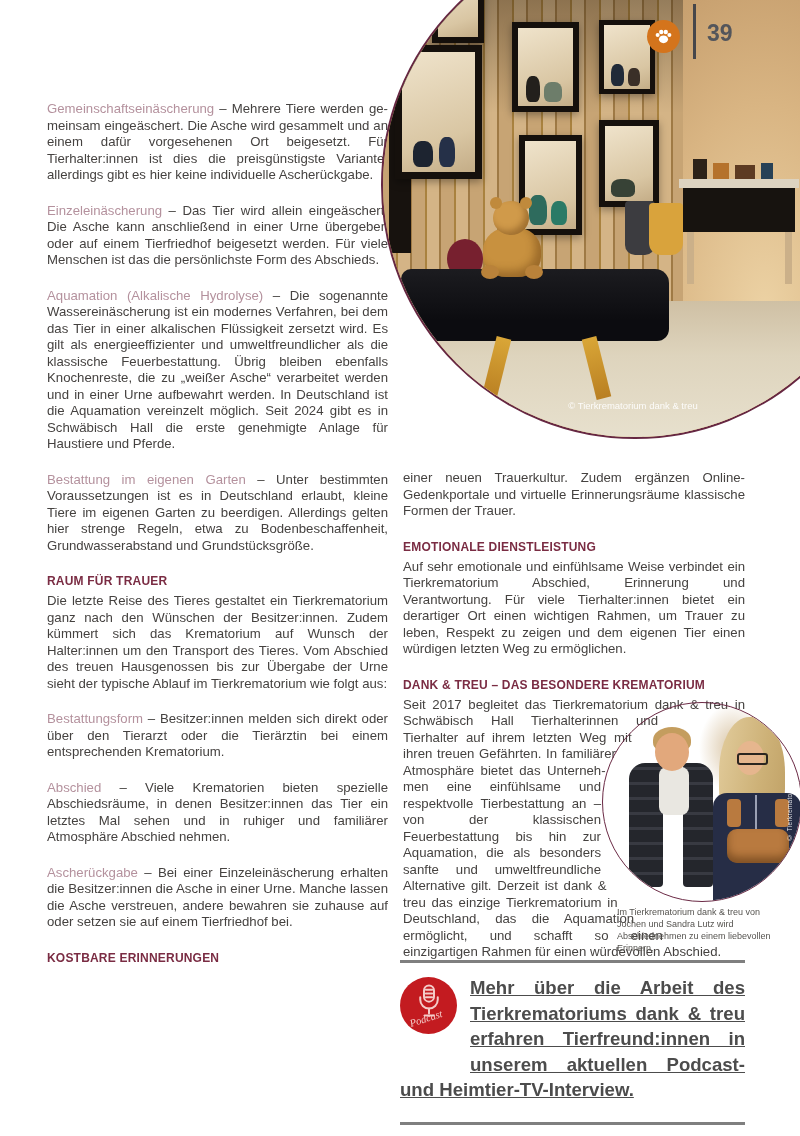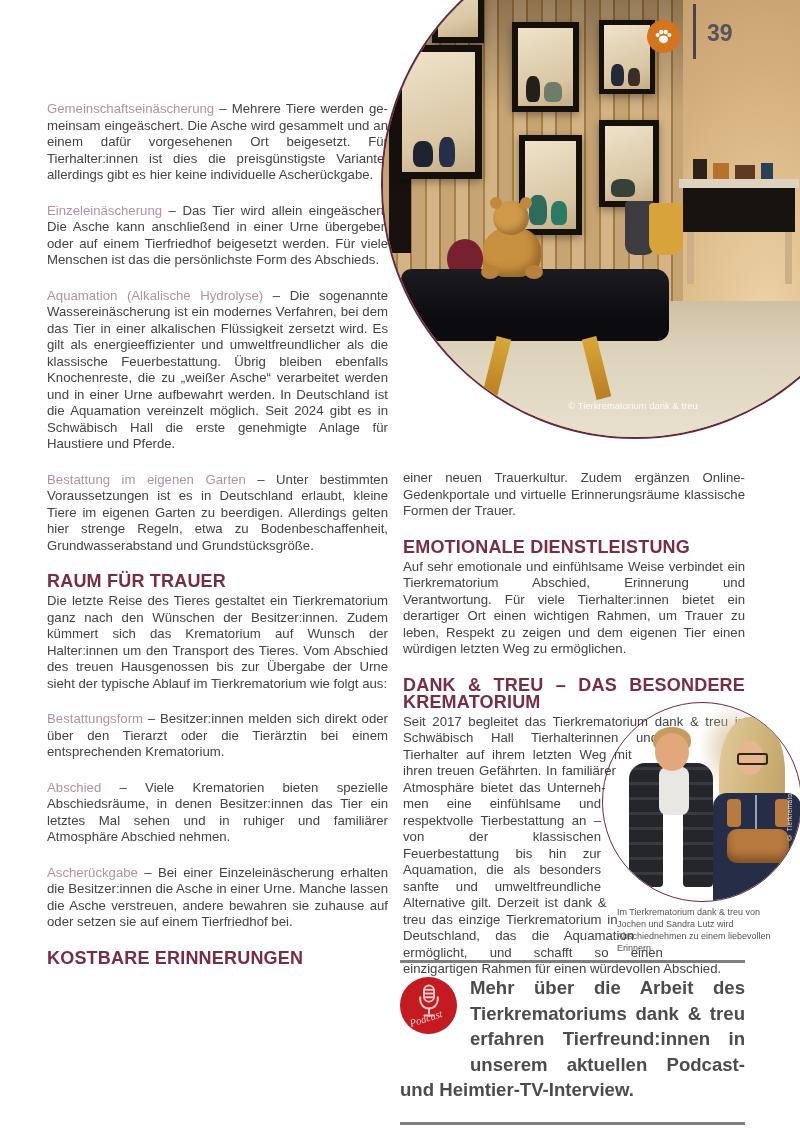--- a/index.html
+++ b/index.html
@@ -41,21 +41,21 @@
   .tbl-body{left:300px;top:255px;width:112px;height:44px;background:#17130f;}
   .tbl-leg{top:299px;width:7px;height:52px;background:#cbb089;}
   .tbl-item{top:226px;}
   .cloth{left:266px;top:270px;width:34px;height:52px;border-radius:4px 4px 12px 12px;background:#d9a33c;}
   .hang-dark{left:242px;top:268px;width:30px;height:54px;border-radius:4px 4px 10px 10px;background:#3c3c40;}
   .hero-credit{left:110px;bottom:26px;width:280px;text-align:center;font-size:9.5px;color:rgba(255,255,255,.9);}
 
   
   .col{position:absolute;font-size:13.2px;line-height:16.5px;text-align:justify;hyphens:manual;}
   .col p{margin:0 0 19px;}
-  .col h3{margin:0 0 3px;font-size:18px;line-height:17px;color:#7a2c43;letter-spacing:.2px;}
+  .col h3{margin:0 0 3px;font-size:12px;line-height:17px;color:#7a2c43;letter-spacing:.2px;}
   .lead{color:#b4919d;}
   .left-col{left:47px;top:101px;width:341px;}
   .right-col{left:403px;top:470px;width:342px;}
   .right-col .cont{}
   .pic-spacer{float:right;width:144px;height:238px;
               shape-outside:circle(107px at 100px 131px);}
 
   
   .people{position:absolute;left:602px;top:702px;width:198px;height:198px;border-radius:50%;
           border:1.5px solid #6b2a45;overflow:hidden;z-index:10;
@@ -86,21 +86,21 @@
   
   .podcast{position:absolute;left:400px;top:960px;width:345px;}
   .pod-rule{height:3px;background:#7f7f7f;}
   .pod-body{padding:12px 0 10px;overflow:hidden;}
   .pod-icon{float:left;width:60px;height:78px;margin-right:10px;position:relative;}
   .pod-circle{position:absolute;left:0;top:2px;width:57px;height:57px;border-radius:50%;background:#c31b20;
               display:flex;align-items:flex-start;justify-content:center;}
   .pod-word{position:absolute;left:9px;top:36px;transform:rotate(-18deg);font-family:"Liberation Serif",serif;
             font-style:italic;font-size:10.5px;color:#f4cbc8;}
   .pod-text{margin:0;font-size:18.6px;line-height:25.5px;font-weight:600;color:#4c4c4c;
-            text-align:justify;hyphens:manual;}
+            text-align:justify;hyphens:manual;text-decoration:underline;}
   .pod-rule.bottom{margin-top:9px;}
 </style>
 </head>
 <body>
 
 <div class="page">
 
   <div class="hero">
     <div class="wood"></div>
     <div class="wood-shade"></div>

